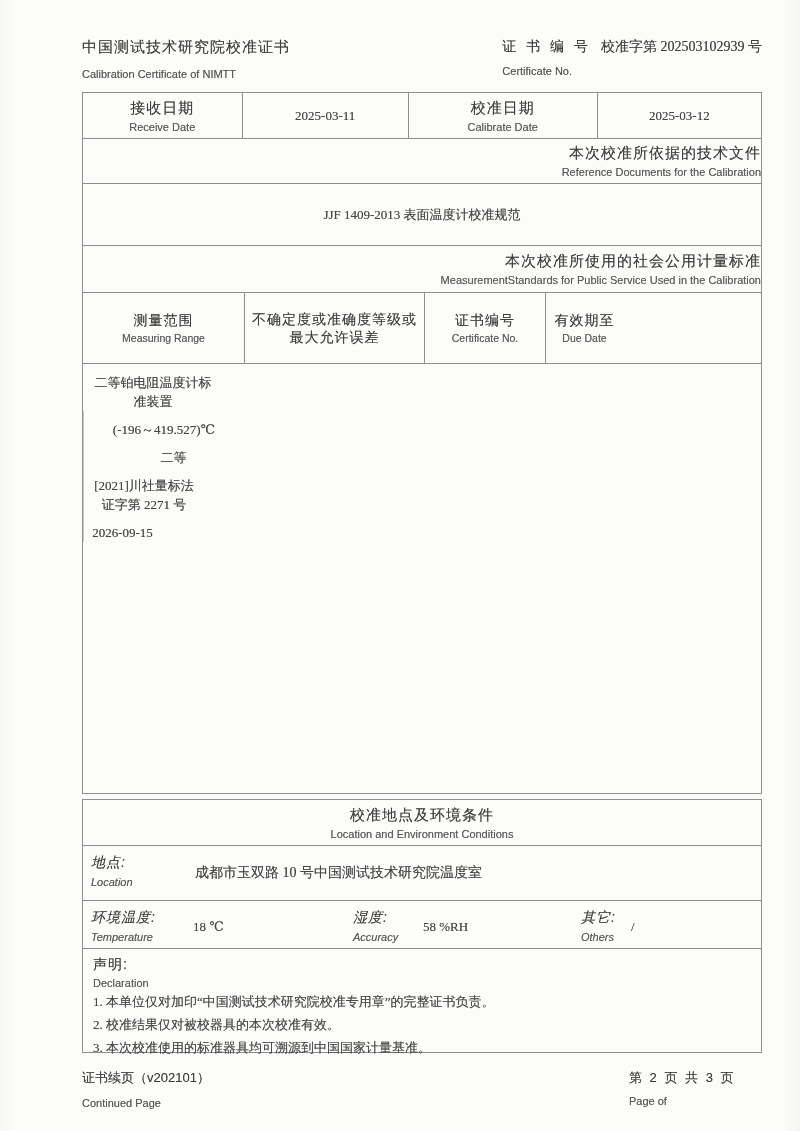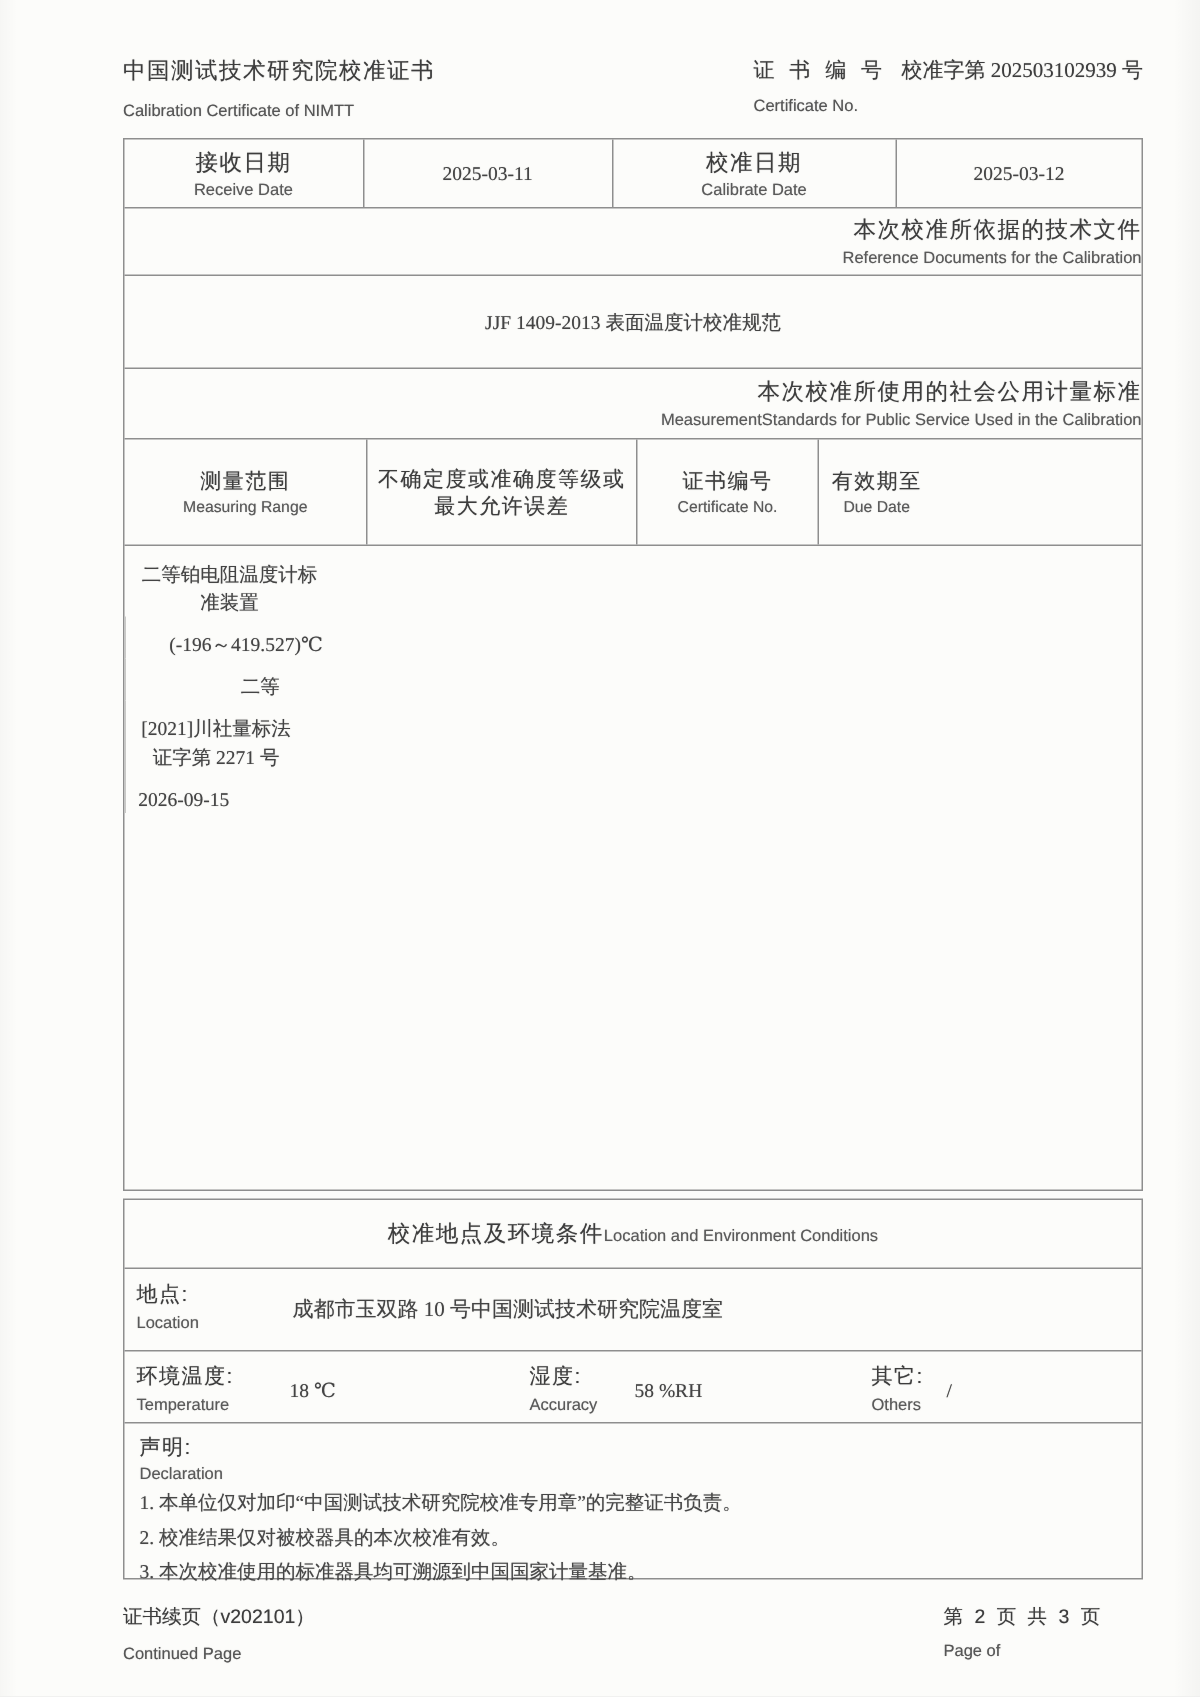--- a/index.html
+++ b/index.html
@@ -49,24 +49,24 @@
   .std-data-row { height:430px;flex-direction:column; }
   .std-data-row .cell { justify-content:flex-start; padding-top:9px; border-left-color:#c9c9c7; }
   .std-data-row .val { line-height:19px; padding:0 6px; }
 
   
   .c-d1{width:167px;} .c-d2{width:175px;} .c-d3{width:199px;} .c-d4{width:173px;}
   .c-s1{width:140px;} .c-s2{width:161px;} .c-s3{width:180px;} .c-s4{width:121px;} .c-s5{width:78px;}
 
   
   .loc-table { margin-top:5px; }
-  .loc-title-row { height:45px; flex-direction:row; justify-content:center; align-items:center; }
+  .loc-title-row { height:45px; flex-direction:column; justify-content:center; align-items:center; }
   .kv-row { position:relative; height:55px; }
   .env-row { position:relative; height:48px; }
-  .kv { position:absolute; top:8px; }
+  .kv { position:absolute; top:8px;font-style:italic; }
   .kv .lab-en { margin-top:4px; }
   .inline-val { position:absolute; top:18px; }
   .decl-row { height:104px; padding:7px 10px; display:block; }
   .decl-title { font-size:14px; letter-spacing:1px; }
   .decl-en { font-size:11px; color:#5a5a5a; margin-top:3px; }
   .decl-item { font-family:"Liberation Serif","DejaVu Serif",serif; font-size:13px; color:#474747; line-height:21px; margin-top:2px; }
 
   
   .doc-footer { position:relative; margin-top:16px; height:60px; }
   .foot-left-cn { font-size:13px; }

